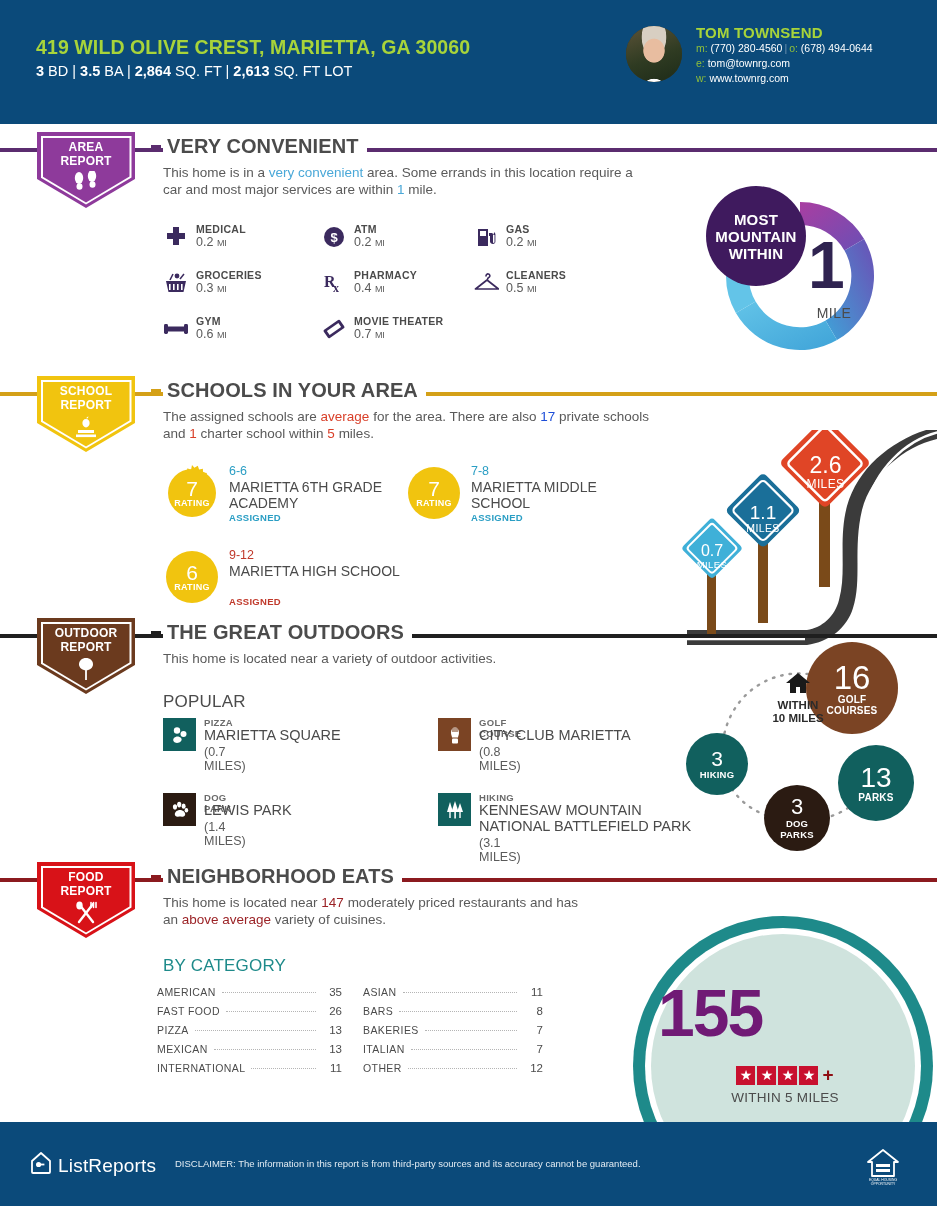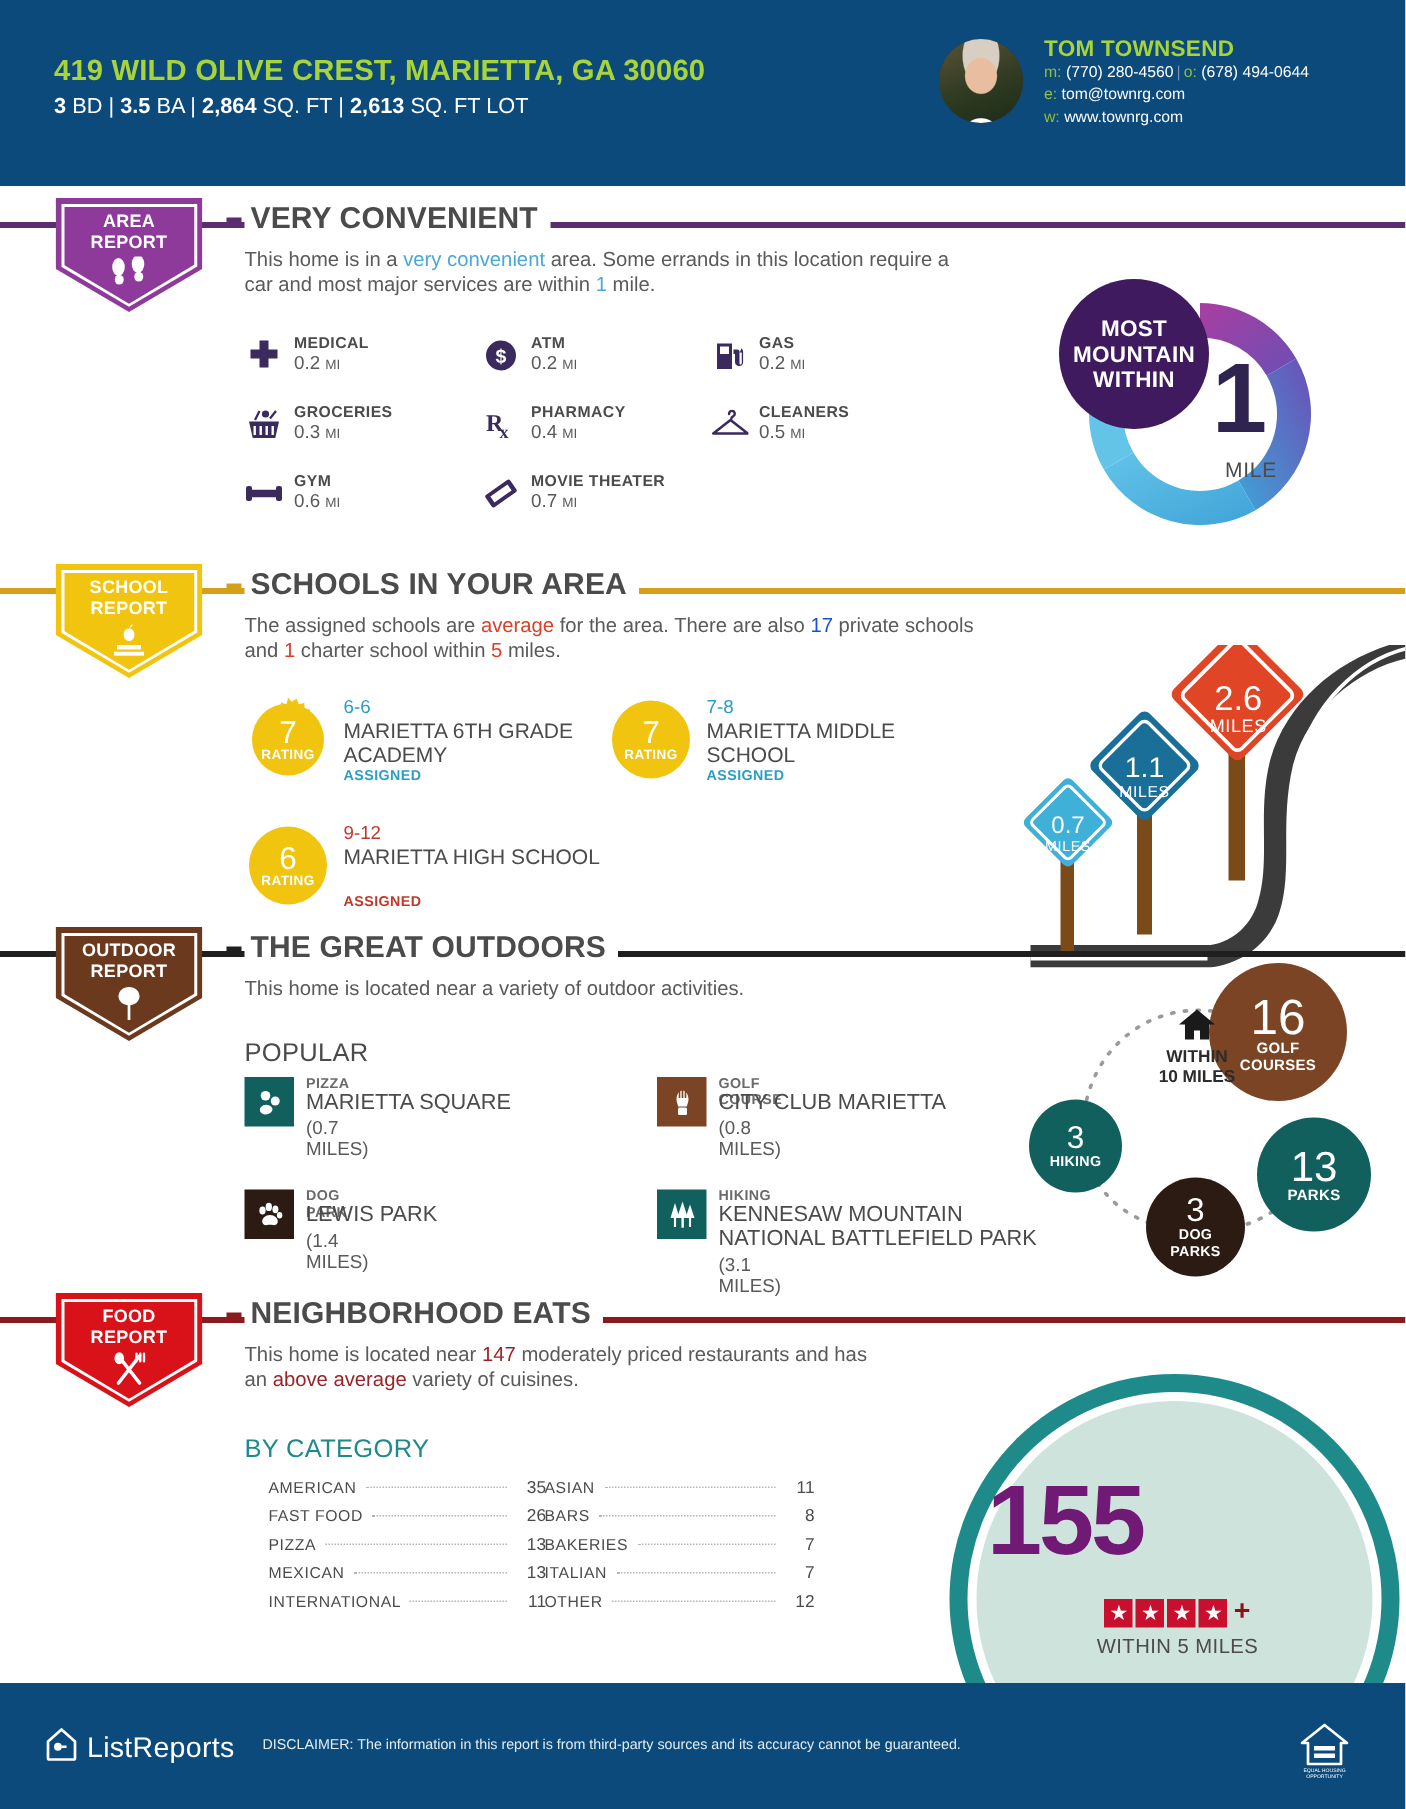--- a/index.html
+++ b/index.html
@@ -716,21 +716,21 @@
   </div>
 
   <div class="sec-title">NEIGHBORHOOD EATS</div>
 
   <div class="sec-desc" style="width:420px;">
     <span>This home is located near </span><span style="color:#9b2226;">147</span><span> moderately priced restaurants and has an </span><span style="color:#9b2226;">above average</span><span> variety of cuisines.</span>
   </div>
 
   <div class="bycat">BY CATEGORY</div>
 
-  <div class="cat-col" style="left:179px; width:185px;">
+  <div class="cat-col" style="left:157px; width:185px;">
     <div class="cat-row">
         <span class="cname">AMERICAN</span>
         <span class="dots"></span>
         <span class="cval">35</span>
       </div>
     <div class="cat-row">
         <span class="cname">FAST FOOD</span>
         <span class="dots"></span>
         <span class="cval">26</span>
       </div>

